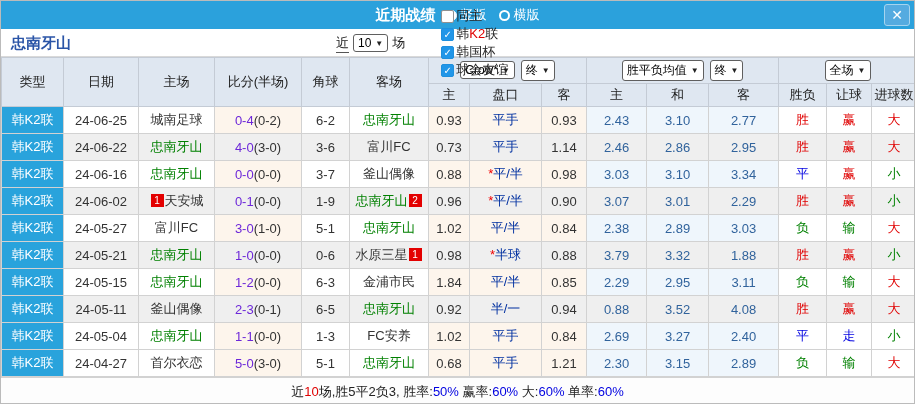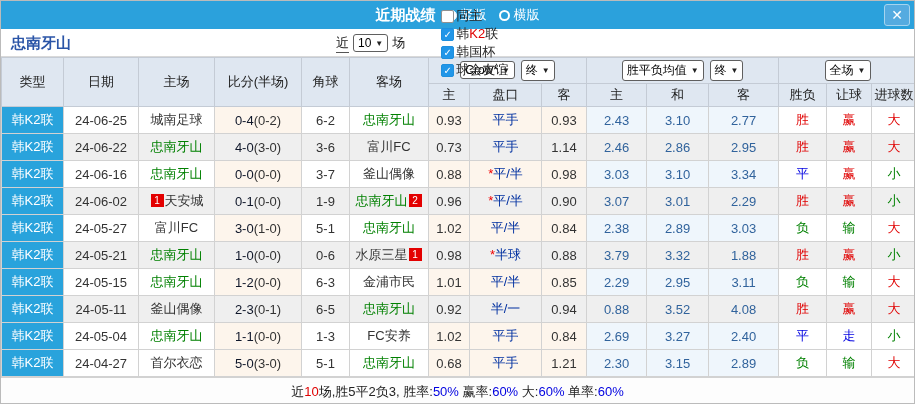--- a/index.html
+++ b/index.html
@@ -32,21 +32,21 @@
   th, td { border: 1px solid #d2d2d2; text-align: center; font-size: 13px; overflow: hidden; white-space: nowrap; }
   thead th { background: #dfe7f1; border-color: #c4cbd5; font-weight: normal; color: #222; }
   thead tr:first-child th { height: 25px; }
   thead tr:last-child th { height: 23px; }
   tbody td { height: 27px; color: #333; background: #fff; }
   tbody td.warm { background: #fdf5ec; }
   tbody td.bluet { background: #eff6fc; }
   tbody tr.shaded td { background: #efefef; }
   td.league { background: #29a3dc !important; color: #fff; }
   .t-green { color: #008000; }
-  .score-full { color: #0f172a; }
+  .score-full { color: #6d28d9; }
   .score-half { color: #333; }
   .badge { display: inline-block; min-width: 13px; height: 13px; background: #e30000; color: #fff; font-size: 10px; line-height: 13px; text-align: center; vertical-align: 1px; margin: 0 1px; }
   td.handicap { color: #0030a0; }
   .star { color: #f00000; font-style: normal; }
   td.avg { color: #31639c; }
   .grp { padding: 2px 0; }
   .grp .sel { margin: 0 3px; }
 
   
   .footer { height: 29px; background: #fdfdfd; border-top: 1px solid #d2d2d2; display: flex; align-items: center; justify-content: center; font-size: 13px; }
@@ -267,21 +267,21 @@
           <td style="color: rgb(224, 0, 0);">赢</td>
           <td style="color: rgb(0, 128, 0);">小</td>
         </tr>
         <tr>
           <td class="league">韩K2联</td>
           <td>24-05-15</td>
           <td><span class="t-green">忠南牙山</span></td>
           <td class="warm"><span class="score-full">1-2</span><span class="score-half">(0-0)</span></td>
           <td>6-3</td>
           <td><span>金浦市民</span></td>
-          <td class="warm">1.01</td>
+          <td class="warm">1.84</td>
           <td class="warm handicap">平/半</td>
           <td class="warm">0.85</td>
           <td class="bluet avg">2.29</td>
           <td class="bluet avg">2.95</td>
           <td class="bluet avg">3.11</td>
           <td style="color: rgb(0, 128, 0);">负</td>
           <td style="color: rgb(0, 128, 0);">输</td>
           <td style="color: rgb(224, 0, 0);">大</td>
         </tr>
         <tr class="shaded">

